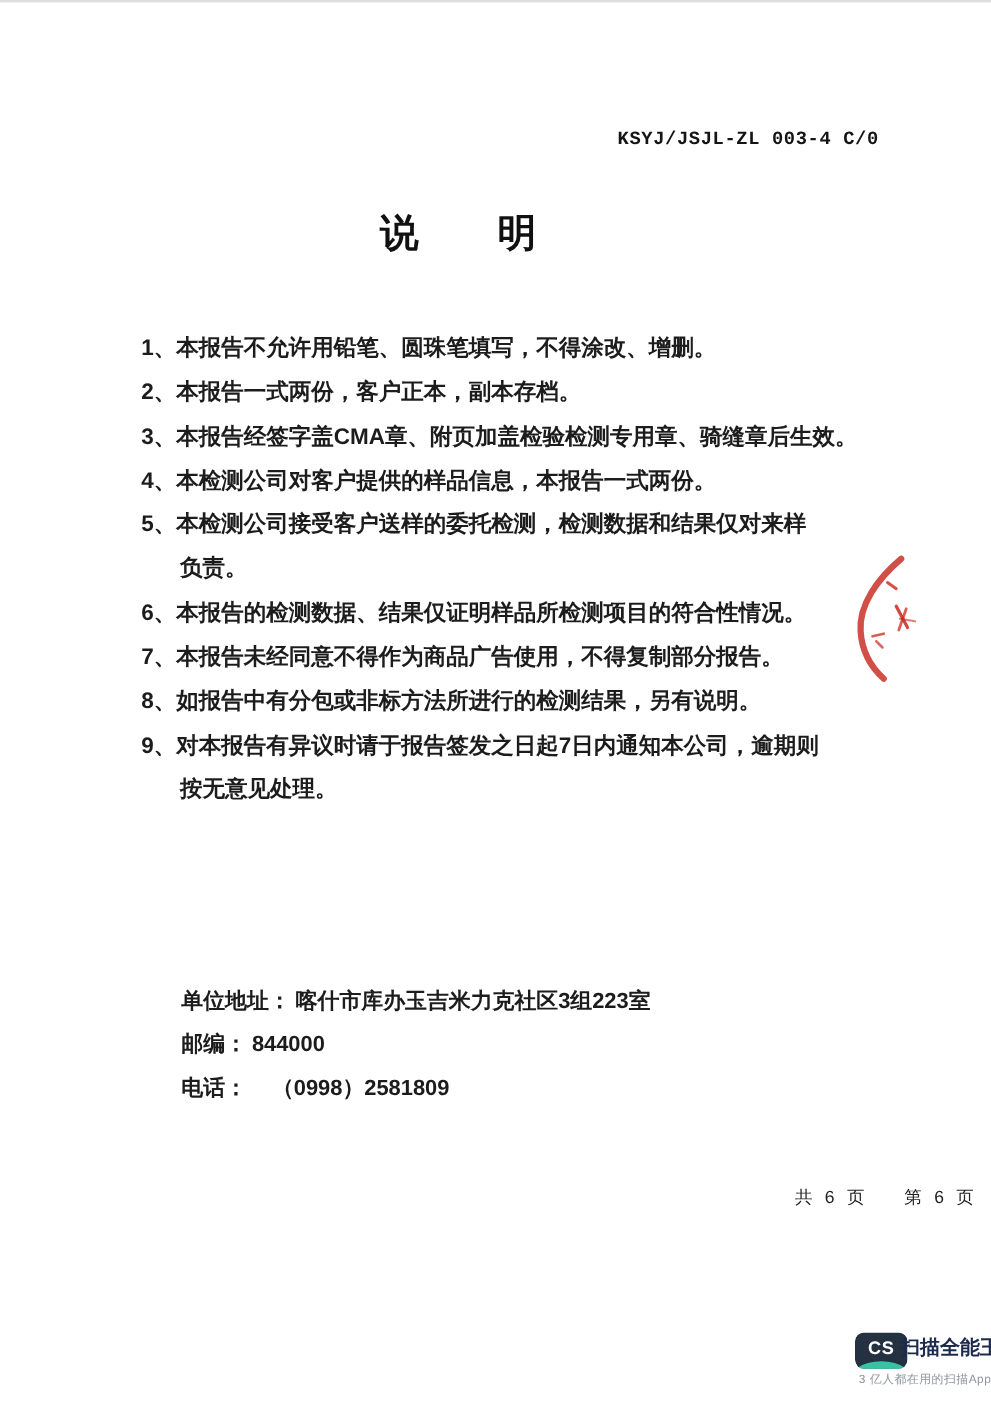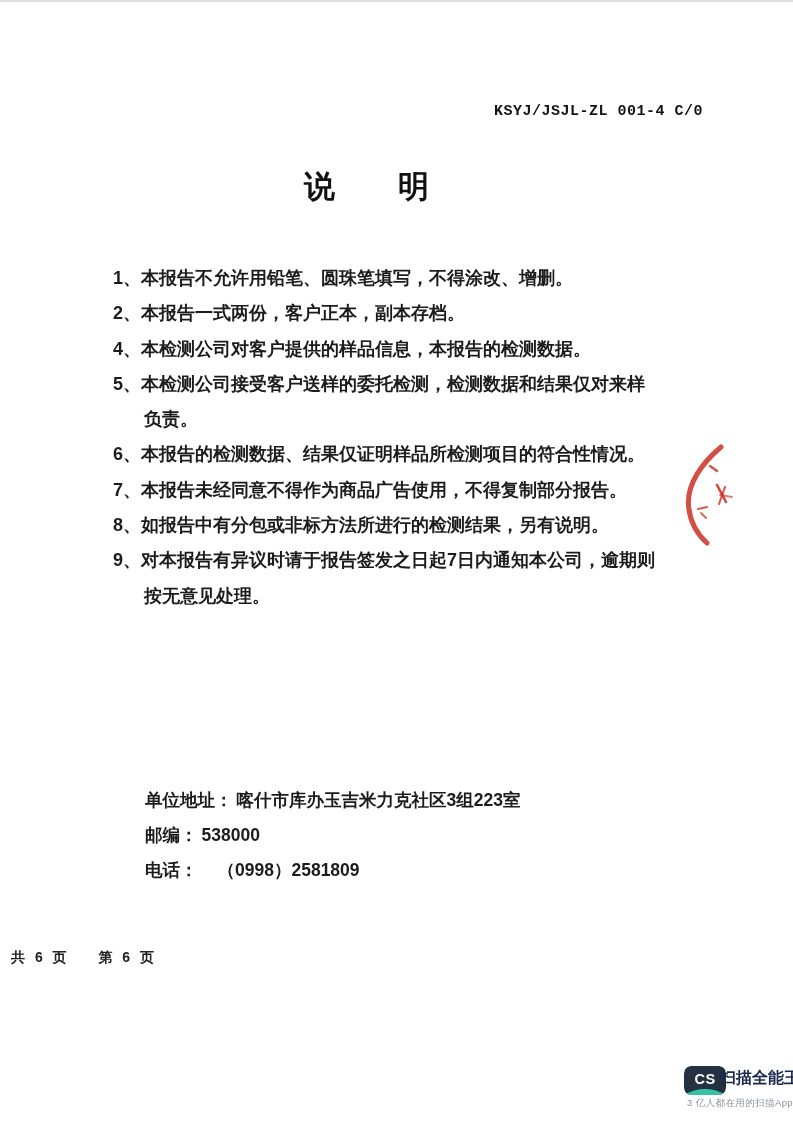--- a/index.html
+++ b/index.html
@@ -38,22 +38,22 @@
   .note.cont { padding-left: 31px; font-family: Liberation Serif, serif; }
   .contact {
     position: absolute; left: 145px; top: 783px; width: 460px;
     font-size: 17.5px; font-weight: 600; color: #1c1c1c;
   }
   .contact .line { line-height: 35px; white-space: nowrap; }
   .contact .val { margin-left: 4px; }
   .contact .val.gap { margin-left: 20px; }
   .page-footer {
     position: absolute; left: 0; right: 0; top: 949px;
-    text-align: left;
-    font-size: 14px; font-weight: 700; letter-spacing: 3px; color: #222;
+    text-align: right;
+    font-size: 14px; font-weight: 400; letter-spacing: 3px; color: #222;
   }
   .page-footer .part { margin: 0 11px; }
   .seal {
     position: absolute; left: 676px; top: 428px;
     width: 118px; height: 142px; pointer-events: none;
   }
   
   .cs-logo {
     position: absolute; left: 684px; top: 1066px;
     width: 42px; height: 29px; border-radius: 7px;
@@ -80,43 +80,44 @@
     font-size: 9.5px; letter-spacing: .4px; white-space: nowrap;
   }
 </style>
 </head>
 <body>
 
 <div class="page">
 
   <div class="scan-edge"></div>
 
-  <div class="doc-code">KSYJ/JSJL-ZL 001-4 C/0</div>
+  <div class="doc-code">KSYJ/JSJL-ZL 003-4 C/0</div>
 
   <div class="title">
     <span>说</span>
     <span>明</span>
   </div>
 
   <div class="notes">
     <div class="note"><span>1、</span><span>本报告不允许用铅笔、圆珠笔填写，不得涂改、增删。</span></div>
     <div class="note"><span>2、</span><span>本报告一式两份，客户正本，副本存档。</span></div>
-    <div class="note"><span>4、</span><span>本检测公司对客户提供的样品信息，本报告的检测数据。</span></div>
+    <div class="note"><span>3、</span><span>本报告经签字盖CMA章、附页加盖检验检测专用章、骑缝章后生效。</span></div>
+    <div class="note"><span>4、</span><span>本检测公司对客户提供的样品信息，本报告一式两份。</span></div>
     <div class="note"><span>5、</span><span>本检测公司接受客户送样的委托检测，检测数据和结果仅对来样</span></div>
     <div class="note cont"><span>负责。</span></div>
     <div class="note"><span>6、</span><span>本报告的检测数据、结果仅证明样品所检测项目的符合性情况。</span></div>
     <div class="note"><span>7、</span><span>本报告未经同意不得作为商品广告使用，不得复制部分报告。</span></div>
     <div class="note"><span>8、</span><span>如报告中有分包或非标方法所进行的检测结果，另有说明。</span></div>
     <div class="note"><span>9、</span><span>对本报告有异议时请于报告签发之日起7日内通知本公司，逾期则</span></div>
     <div class="note cont"><span>按无意见处理。</span></div>
   </div>
 
   <div class="contact">
     <div class="line"><span>单位地址：</span><span class="val">喀什市库办玉吉米力克社区3组223室</span></div>
-    <div class="line"><span>邮编：</span><span class="val">538000</span></div>
+    <div class="line"><span>邮编：</span><span class="val">844000</span></div>
     <div class="line"><span>电话：</span><span class="val gap">（0998）2581809</span></div>
   </div>
 
   <div class="page-footer">
     <span class="part">共 6 页</span>
     <span class="part">第 6 页</span>
   </div>
 
   <svg class="seal" viewBox="0 0 118 142" aria-hidden="true">
     <g stroke="#c8281e" fill="none" stroke-linecap="round">

